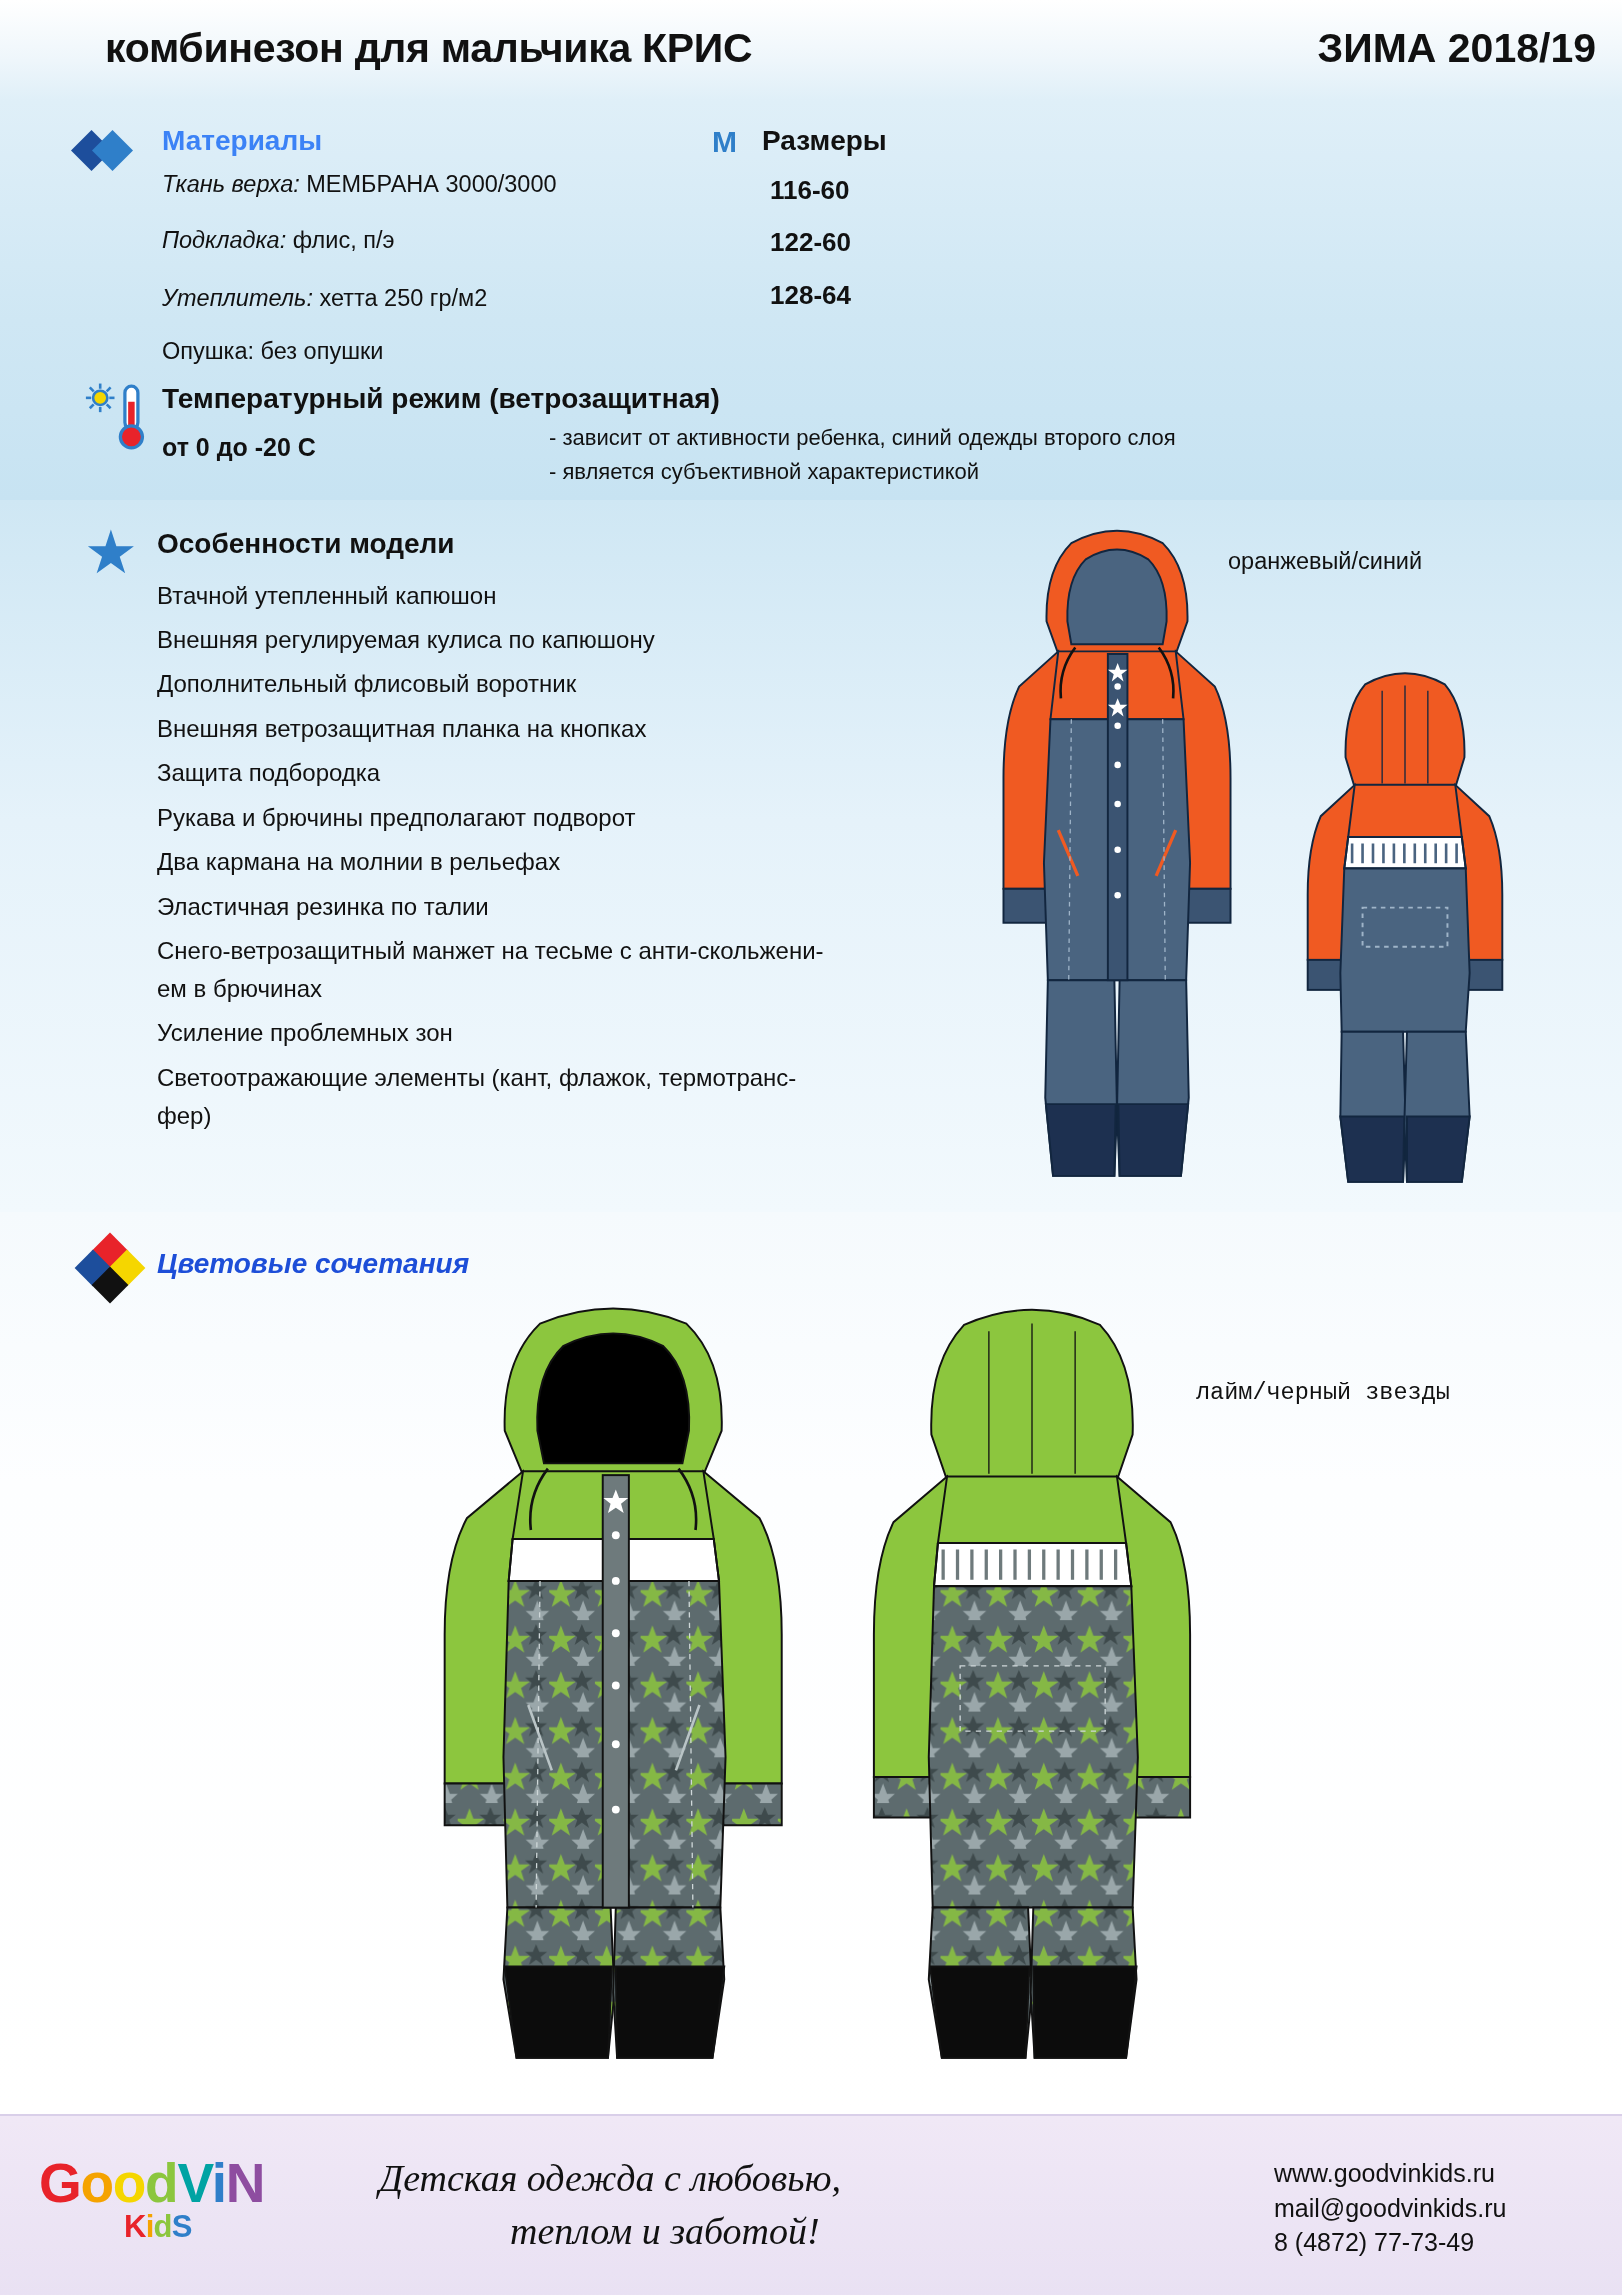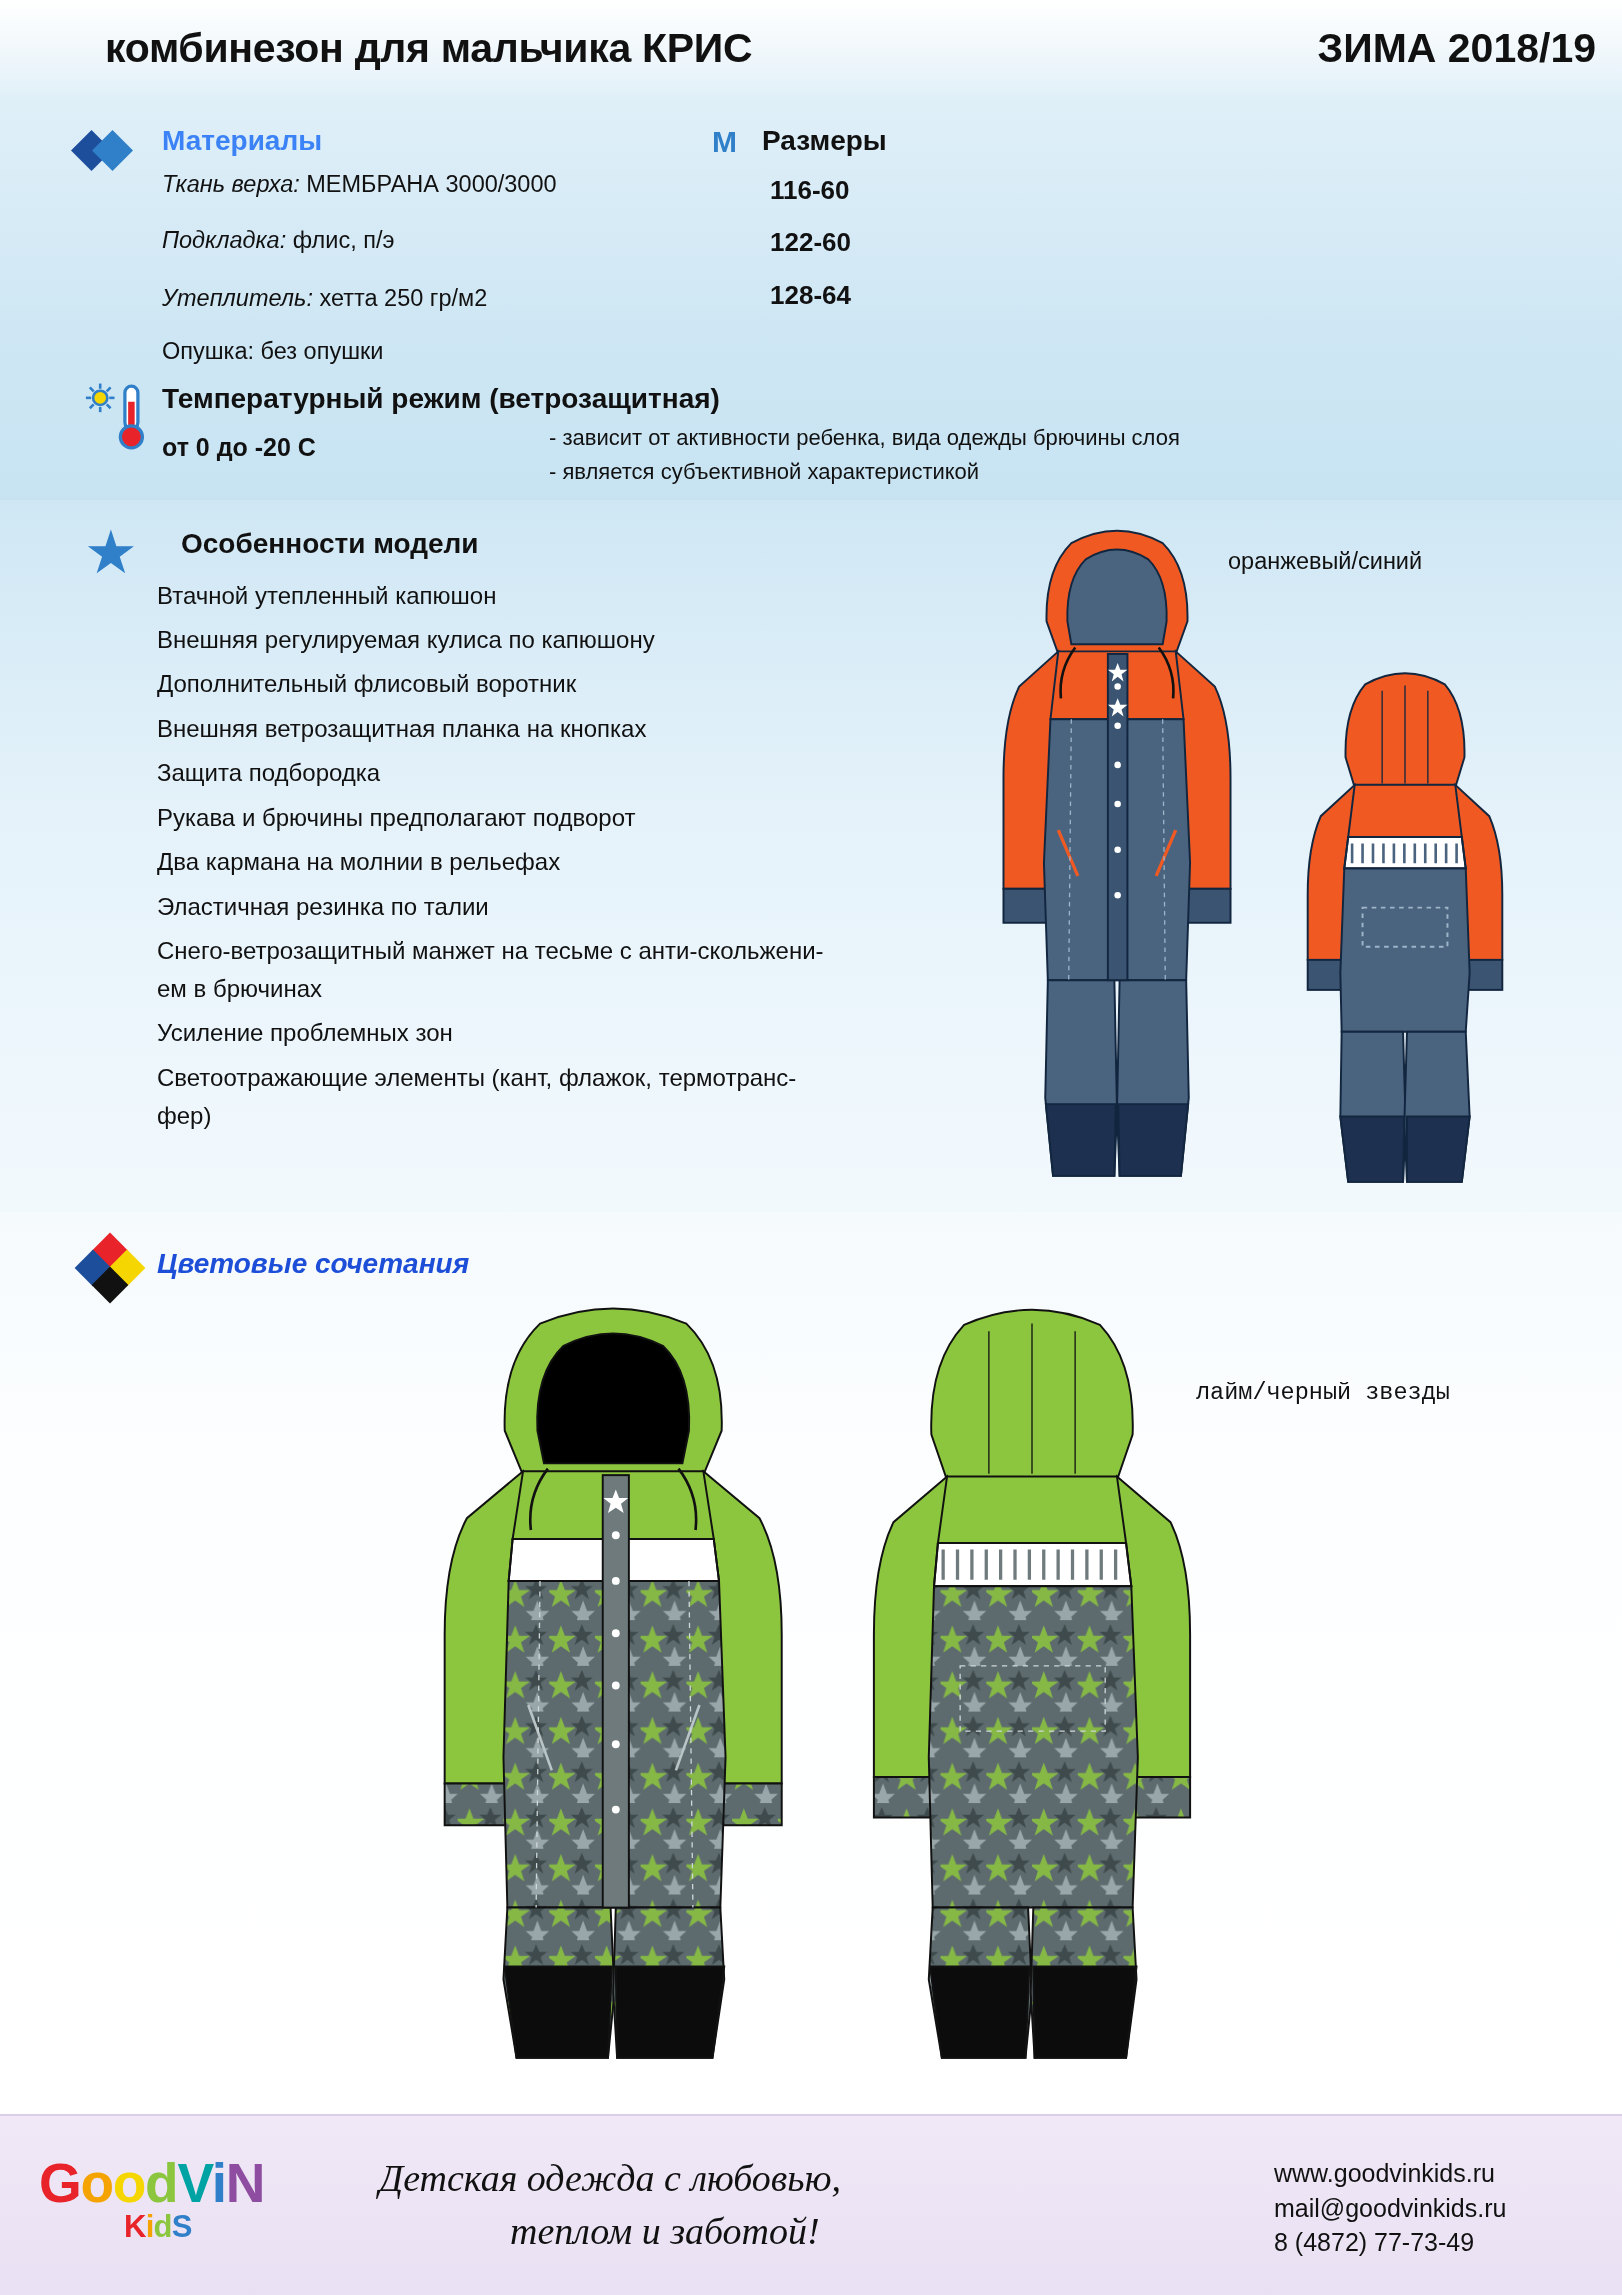--- a/index.html
+++ b/index.html
@@ -153,21 +153,20 @@
     font-size: 60px;
     color: #2f7fc9;
     line-height: 1;
   }
   .h-features {
     position: absolute;
     left: 157px; top: 528px;
     font-size: 28px;
     font-weight: bold;
     color: #111;
-    margin-left: 24px;
   }
   .feat {
     position: absolute;
     left: 157px;
     font-size: 24px;
     color: #111;
     white-space: nowrap;
   }
 
   
@@ -307,21 +306,21 @@
         <line x1="12" y1="40" x2="18" y2="34"></line>
         <line x1="38" y1="14" x2="44" y2="8"></line>
       </g>
       <rect x="66" y="6" width="20" height="66" rx="10" fill="#ffffff" stroke="#2f7fc9" stroke-width="5"></rect>
       <rect x="71" y="30" width="10" height="44" fill="#e8232a"></rect>
       <circle cx="76" cy="84" r="17" fill="#e8232a" stroke="#2f7fc9" stroke-width="5"></circle>
     </svg>
   </div>
   <div class="h-temp">Температурный режим (ветрозащитная)</div>
   <div class="temp-value">от 0 до -20 С</div>
-  <div class="temp-note temp-note-1">- зависит от активности ребенка, вида одежды брючины слоя</div>
+  <div class="temp-note temp-note-1">- зависит от активности ребенка, синий одежды второго слоя</div>
   <div class="temp-note temp-note-2">- является субъективной характеристикой</div>
 
   <div class="block-features"></div>
 
   <div class="icon-star">★</div>
   <div class="h-features">Особенности модели</div>
 
   <div class="feat" style="top:582px">Втачной утепленный капюшон</div>
   <div class="feat" style="top" :=""></div>
   <div class="feat" style="top:626px">Внешняя регулируемая кулиса по капюшону</div>

